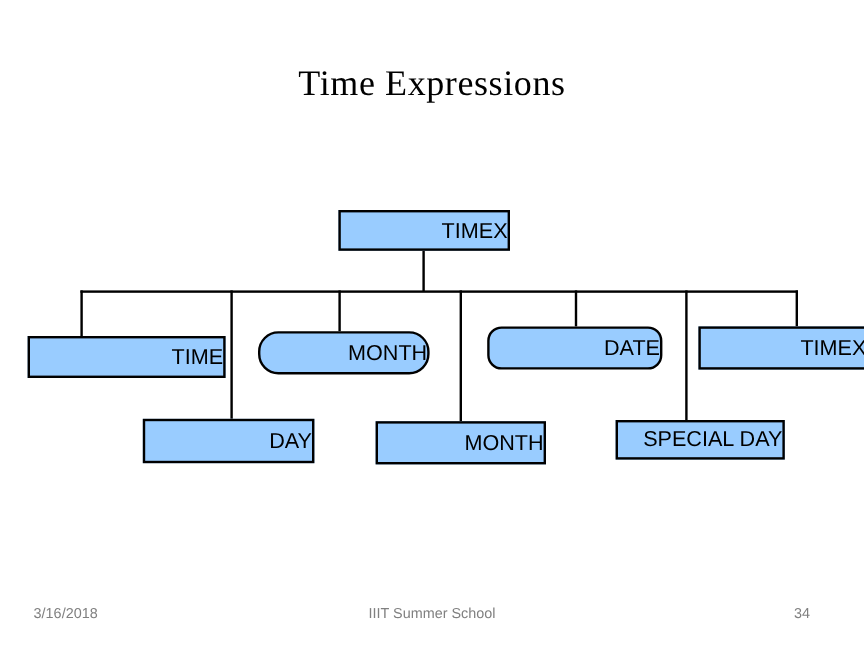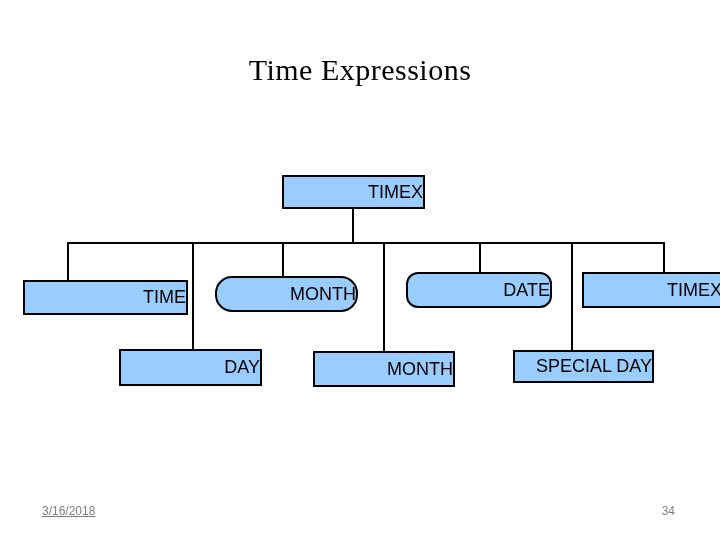--- a/index.html
+++ b/index.html
@@ -58,21 +58,21 @@
   .ln-drop-date   { left: 479px; top: 242px; width: 2px;   height: 30px; }
   .ln-drop-special{ left: 571px; top: 242px; width: 2px;   height: 108px; }
   .ln-drop-year   { left: 663px; top: 242px; width: 2px;   height: 30px; }
   .footer-item {
     position: absolute;
     top: 504px;
     font-size: 12px;
     line-height: 15px;
     color: #808080;
   }
-  .footer-date  { left: 42px; text-decoration: underline; }
+  .footer-date  { left: 28px; }
   .footer-center{ left: 0; width: 720px; text-align: center; }
   .footer-page  { right: 45px; margin-left: 14px; }
 </style>
 </head>
 <body>
 
 <div class="slide">
 
   <div class="title">Time Expressions</div>
 
@@ -109,15 +109,16 @@
     <div class="node node-period">
       <span>MONTH</span>
     </div>
     <div class="node node-special-day">
       <span>SPECIAL DAY</span>
     </div>
 
   </div>
 
   <div class="footer-item footer-date">3/16/2018</div>
+  <div class="footer-item footer-center">IIIT Summer School</div>
   <div class="footer-item footer-page">34</div>
 
 </div>
 
 </body></html>

